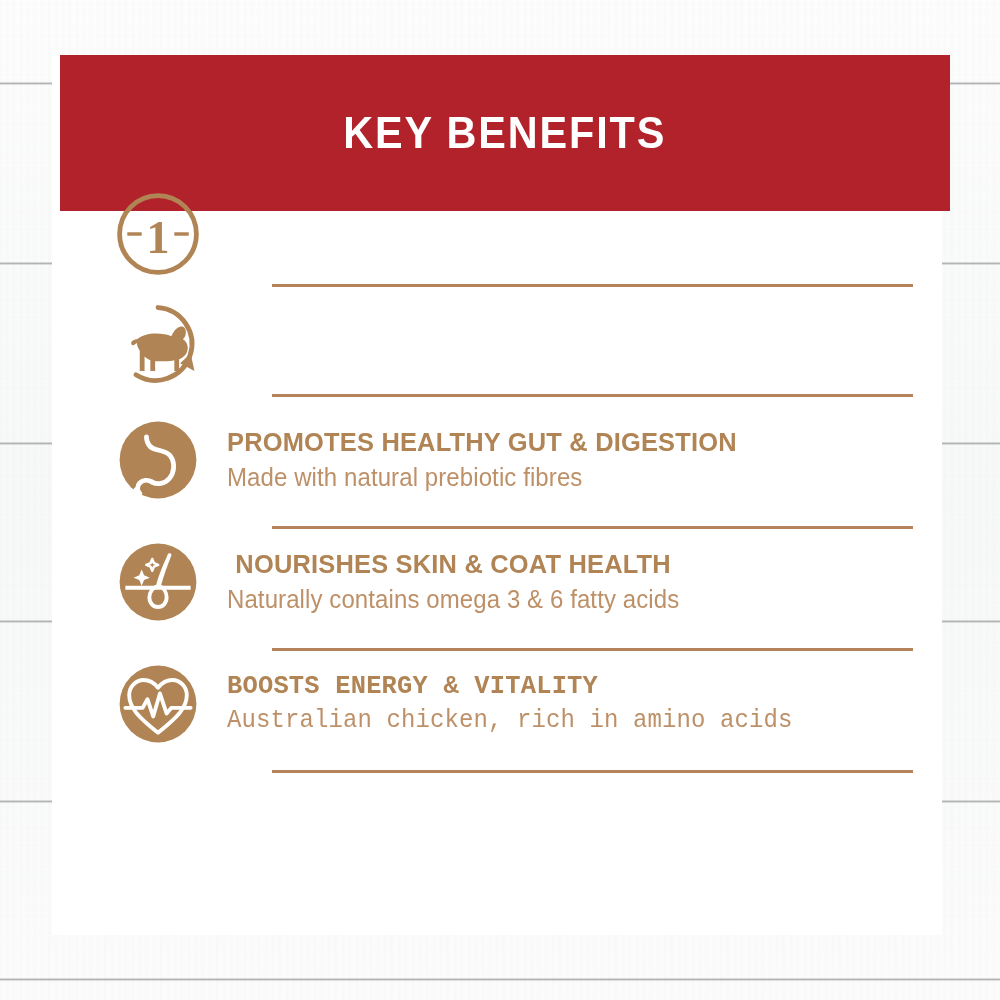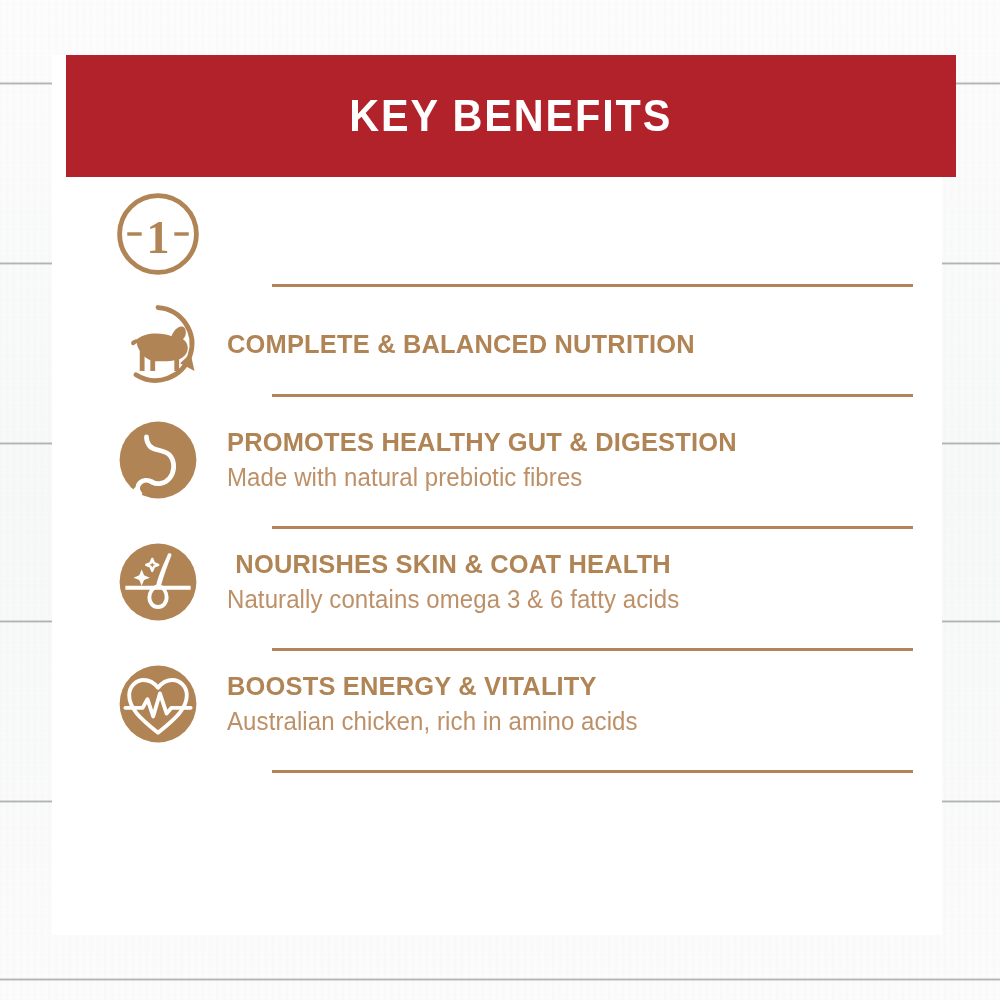--- a/index.html
+++ b/index.html
@@ -60,24 +60,24 @@
     left: 52px;
     top: 55px;
     width: 890px;
     height: 880px;
     background: #ffffff;
   }
 
   
   #header {
     position: absolute;
-    left: 14px;
+    left: 8px;
     top: 0;
     width: 890px;
-    height: 122px;
+    height: 156px;
     background: #b2222b;
     display: flex;
     align-items: center;
     justify-content: center;
   }
   #header-title {
     color: #ffffff;
     font-size: 44px;
     font-weight: bold;
     letter-spacing: 2.0px;
@@ -180,23 +180,20 @@
         <div class="icon-wrap">
           <svg width="96" height="96" viewBox="0 0 100 100">
             <path d="M50 12 A38 38 0 1 1 27 82" fill="none" stroke="#b08454" stroke-width="5" stroke-linecap="round"></path>
             <path d="M84 60 L88 78 L73 70 Z" fill="#b08454"></path>
             <path d="M28 45 c5 -4 12 -6 20 -6 c6 0 12 1 16 3 c2 -5 5 -9 9 -10 c4 -1 6 2 6 6
                      c0 3 -1 5 -3 7 c3 2 5 5 5 9 c0 6 -4 10 -9 12 l0 12 l-5 0 l0 -11
                      c-3 1 -6 1 -9 1 l-11 0 l0 10 l-5 0 l0 -11 c-2 -1 -4 -2 -6 -4
                      l0 15 l-5 0 l0 -21 c-2 -3 -3 -6 -3 -8 l-3 2 c-1 1 -3 0 -3 -2 c0 -2 2 -3 5 -4 z" fill="#b08454"></path>
           </svg>
         </div>
-        <div class="benefit-text">
-          <div class="benefit-title">COMPLETE &amp; BALANCED NUTRITION</div>
-        </div>
       </div>
       <div class="divider" style="top:215px;"></div>
 
       <div class="divider" style="top:347px;"></div>
 
       <div class="benefit-row" style="height:122px;">
         <div class="icon-wrap">
           <svg width="96" height="96" viewBox="0 0 100 100">
             <circle cx="50" cy="50" r="40" fill="#b08454"></circle>
             <path d="M38 26 c0 0 0 9 7 12 c7 3 14 2 18 8 c5 7 4 17 -1 23 c-5 6 -13 7 -18 4" fill="none" stroke="#ffffff" stroke-width="5" stroke-linecap="round"></path>
@@ -222,21 +219,21 @@
             <path d="M44 26 l1.8 4.4 l4.4 1.8 l-4.4 1.8 l-1.8 4.4 l-1.8 -4.4 l-4.4 -1.8 l4.4 -1.8 z" fill="none" stroke="#ffffff" stroke-width="2.6" stroke-linejoin="round"></path>
           </svg>
         </div>
         <div class="benefit-text">
           <div class="benefit-title">NOURISHES SKIN &amp; COAT HEALTH</div>
           <div class="benefit-sub">Naturally contains omega 3 &amp; 6 fatty acids</div>
         </div>
       </div>
       <div class="divider" style="top:591px;"></div>
 
-      <div class="benefit-row" style="height:122px;">
+      <div class="benefit-row" style="height:122px;font-family:Liberation Mono, monospace;">
         <div class="icon-wrap">
           <svg width="96" height="96" viewBox="0 0 100 100">
             <circle cx="50" cy="50" r="40" fill="#b08454"></circle>
             <path d="M50 80 C30 64 20 54 20 41 c0 -9 7 -16 15 -16 c6 0 11 3 15 8
                      c4 -5 9 -8 15 -8 c8 0 15 7 15 16 c0 13 -10 23 -30 39 z" fill="none" stroke="#ffffff" stroke-width="4" stroke-linejoin="round"></path>
             <path d="M16 54 l18 0 l5 -9 l6 18 l7 -24 l7 21 l5 -6 l20 0" fill="none" stroke="#ffffff" stroke-width="4" stroke-linecap="round" stroke-linejoin="round"></path>
           </svg>
         </div>
         <div class="benefit-text">
           <div class="benefit-title">BOOSTS ENERGY &amp; VITALITY</div>

